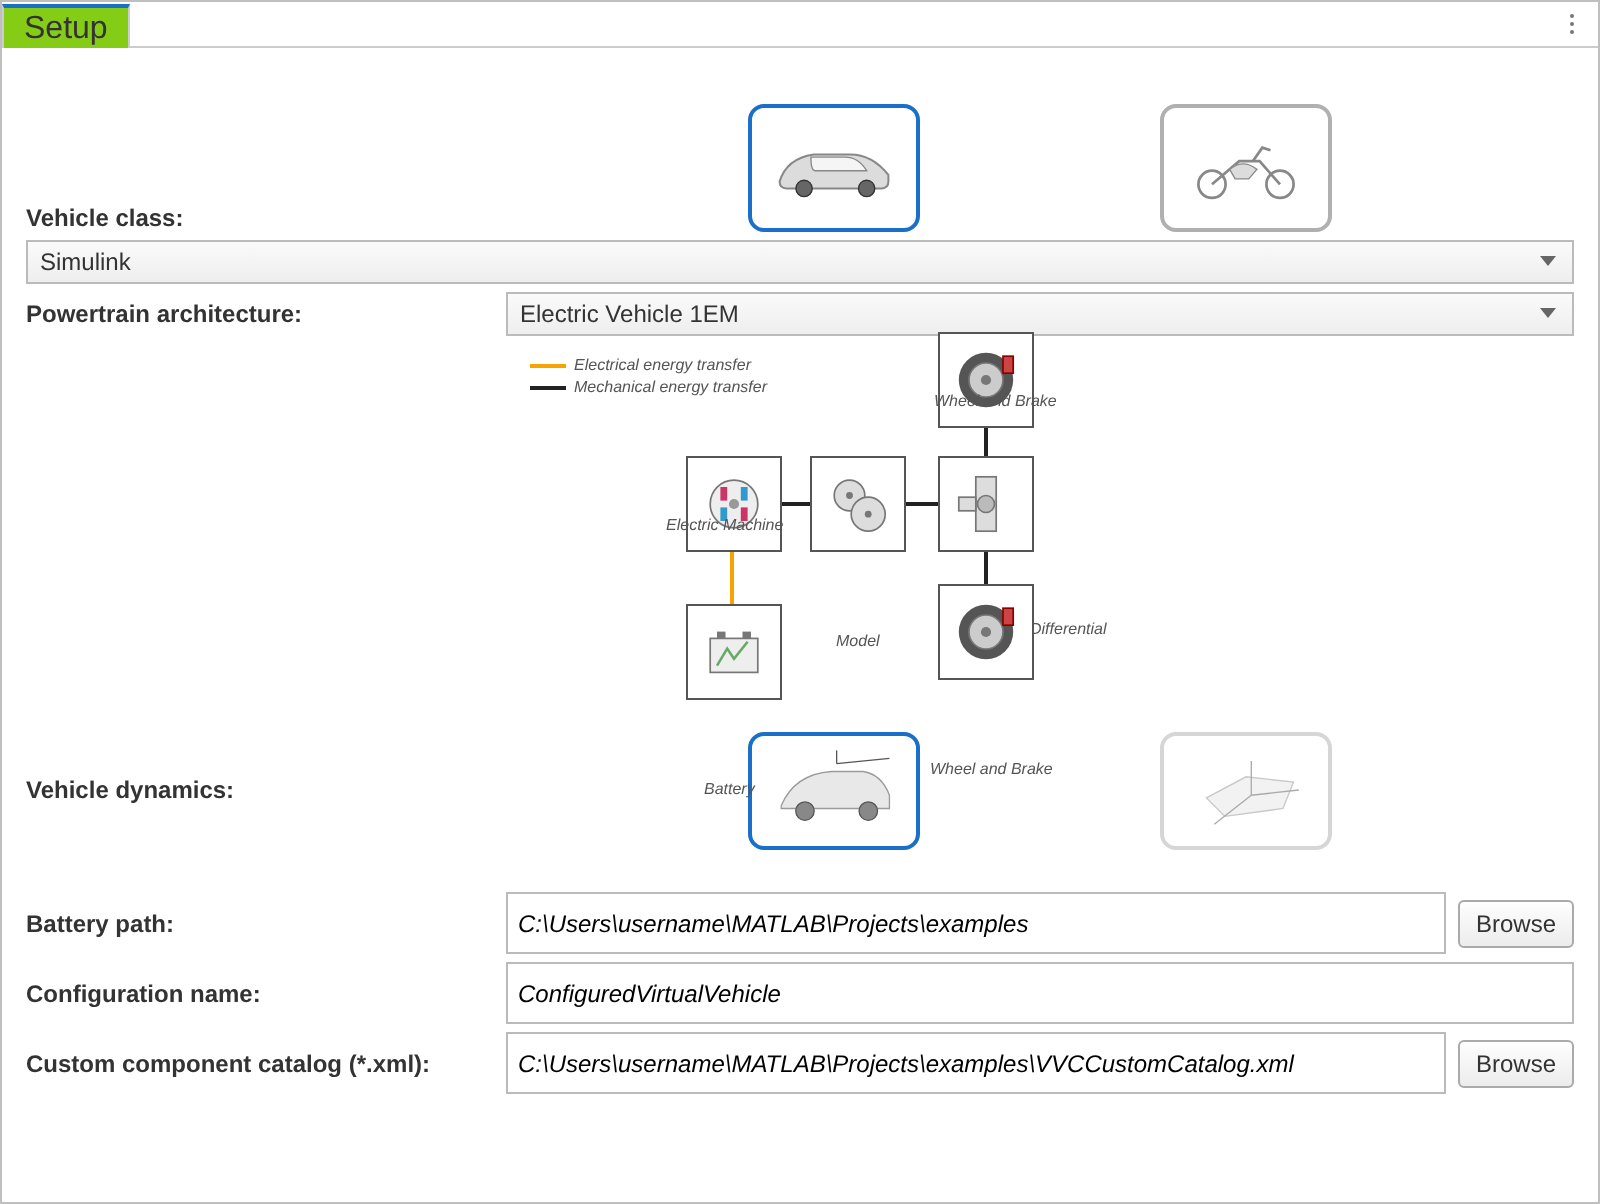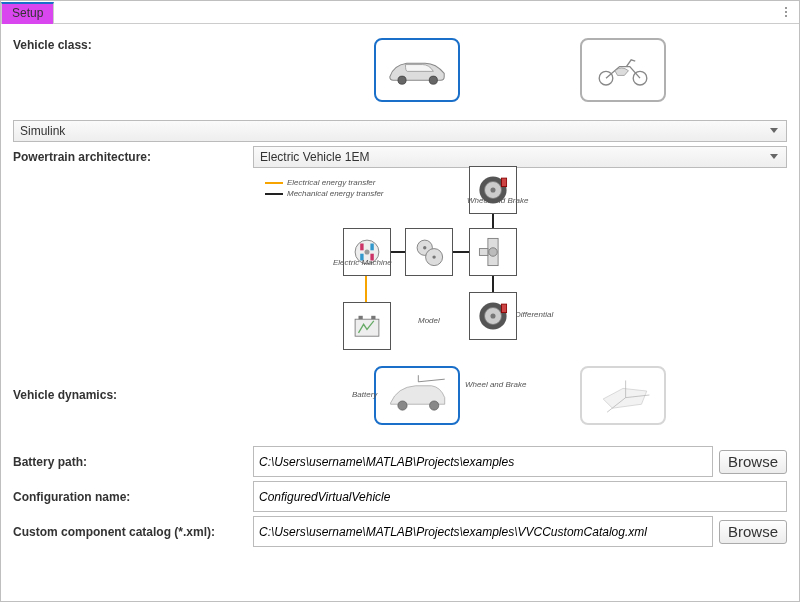--- a/index.html
+++ b/index.html
@@ -22,23 +22,23 @@
     height: 22px;
     border-bottom: 1px solid #ccc;
     display: flex;
     align-items: stretch;
     position: relative;
   }
   .tab {
     border: 1px solid #ccc;
     border-top: 2px solid #1a6fc9;
     border-bottom: none;
-    background: #d946ef;
+    background: #84cc16;
     padding: 2px 10px 0 10px;
-    font-size: 12px;
+    font-size: 16px;
     position: relative;
     top: 1px;
     cursor: pointer;
   }
   .kebab {
     position: absolute;
     right: 6px;
     top: 4px;
     width: 14px;
     height: 14px;
@@ -104,21 +104,21 @@
     font-family: inherit;
     box-sizing: border-box;
     font-style: italic;
   }
   .btn {
     height: 22px;
     border: 1px solid #aaa;
     border-radius: 3px;
     background: linear-gradient(#fefefe, #ececec);
     padding: 0 8px;
-    font-size: 15px;
+    font-size: 12px;
     cursor: pointer;
     display: flex;
     align-items: center;
   }
   
   .icon-pair {
     display: flex;
     gap: 120px;
     justify-content: center;
     flex: 1;
@@ -211,21 +211,21 @@
     </div>
     <div class="kebab">
       <span></span>
         <span></span>
         <span></span>
     </div>
   </div>
 
   <div class="content">
 
-    <div class="row" style="align-items:flex-start; height:78px;">
+    <div class="row" style="align-items:flex-end; height:78px;">
       <div class="label-cell">Vehicle class:</div>
       <div class="icon-pair">
         <div class="card selected">
           <svg viewBox="0 0 100 50">
             <path d="M10 35 Q15 18 35 15 L62 15 Q78 15 90 30 L90 35 Q90 40 85 40 L15 40 Q10 40 10 35 Z" fill="#dcdcdc" stroke="#888" stroke-width="1.5"></path>
             <path d="M33 17 L58 17 Q68 17 74 27 L36 27 Q33 27 33 17 Z" fill="#f5f5f5" stroke="#888"></path>
             <circle cx="28" cy="40" r="6" fill="#666" stroke="#333"></circle>
             <circle cx="74" cy="40" r="6" fill="#666" stroke="#333"></circle>
           </svg>
         </div>

